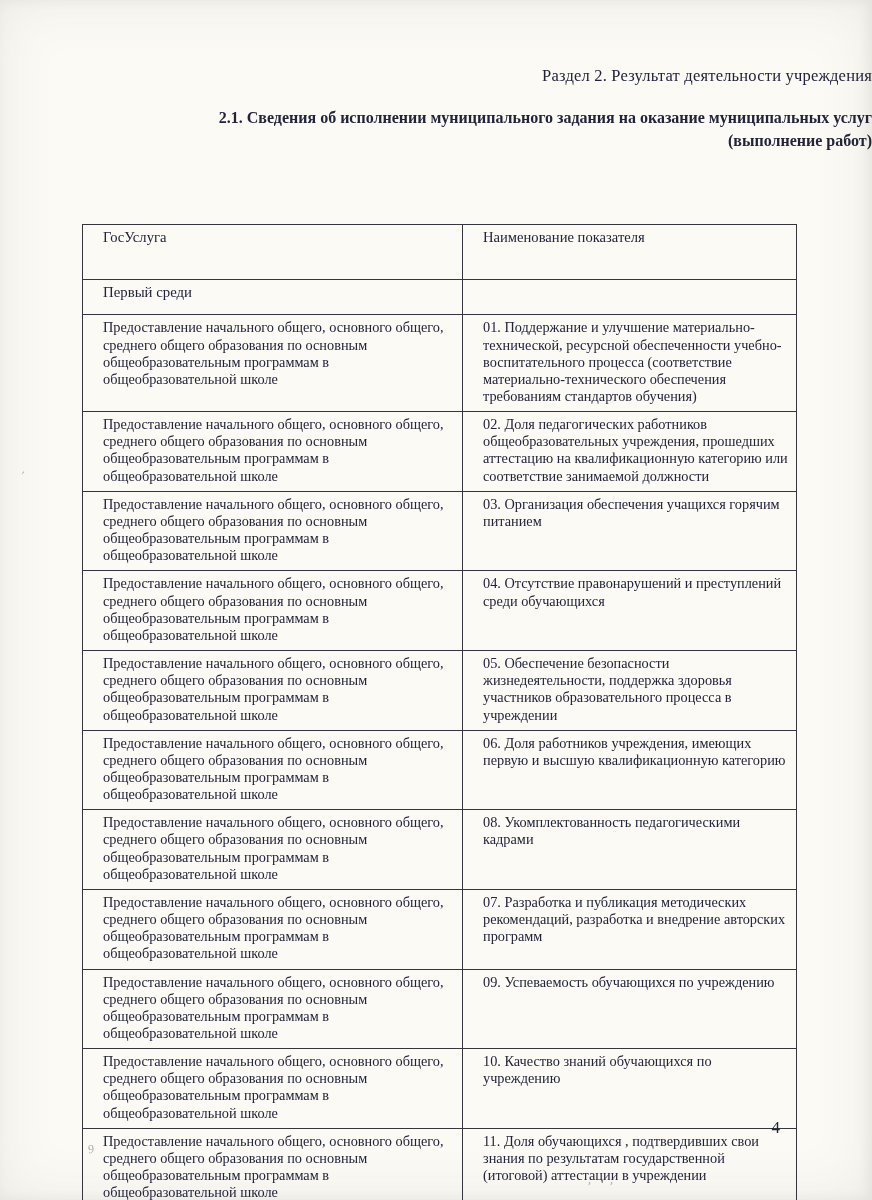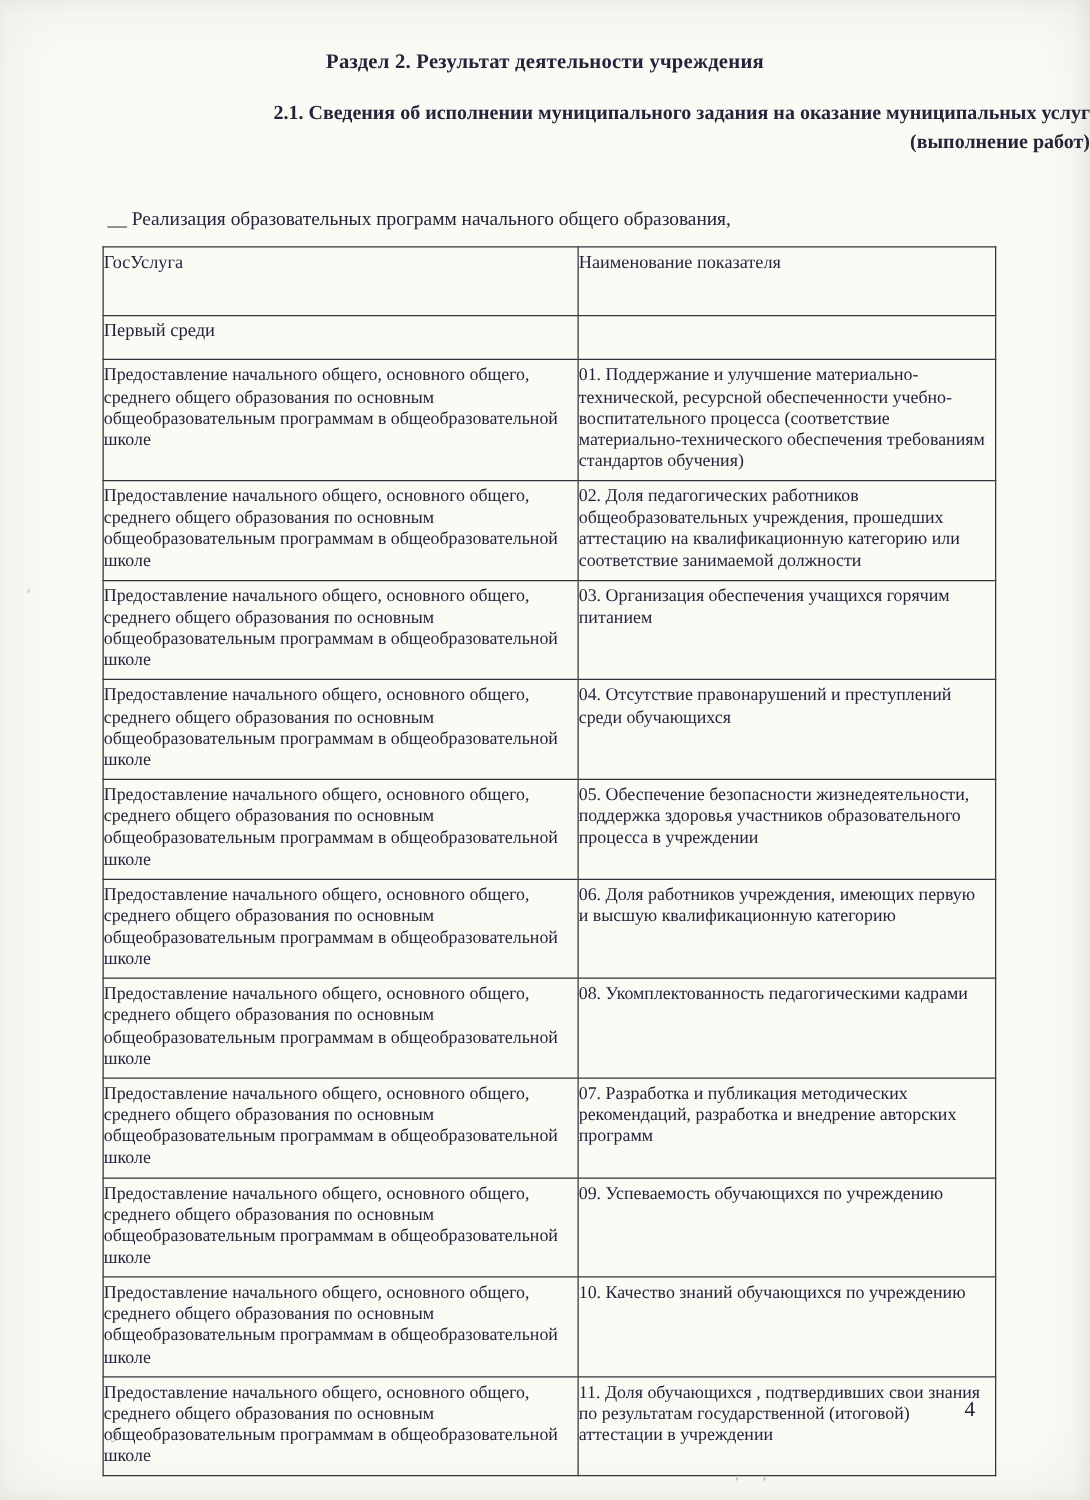--- a/index.html
+++ b/index.html
@@ -13,24 +13,24 @@
     height: 1200px;
     margin: 0 auto;
     background: #fbfaf5;
     box-shadow: inset 0 0 55px rgba(90,88,80,0.10), inset -4px 0 12px rgba(90,88,80,0.08);
     font-family: "Liberation Serif", "DejaVu Serif", serif;
     color: #23243a;
     overflow: hidden;
   }
   .section-title {
     margin: 0;
-    padding-top: 39px;
-    text-align: center;
+    padding-top: 66px;
+    text-align: right;
     font-size: 16.5px;
-    font-weight: bold;
+    font-weight: normal;
     letter-spacing: 0.2px;
   }
   .subsection-title {
     margin: 0;
     padding-top: 20px;
     text-align: right;
     font-size: 16px;
     font-weight: bold;
     line-height: 1.45;
   }
@@ -48,21 +48,21 @@
     font-size: 14.3px;
     line-height: 1.2;
   }
   table.main-table col.c1 { width: 380px; }
   table.main-table col.c2 { width: 334px; }
   table.main-table th,
   table.main-table td {
     border: 1px solid #35353d;
     vertical-align: top;
     text-align: left;
-    padding: 4px 8px 6px 0;
+    padding: 4px 8px 6px 20px;
     font-weight: normal;
   }
   table.main-table th {
     height: 44px;
     font-size: 14.6px;
   }
   td.block-cell {
     font-weight: bold;
     height: 24px;
     font-size: 14.8px;
@@ -88,21 +88,21 @@
 </style>
 </head>
 <body>
 
 <div class="sheet">
 
   <h1 class="section-title">Раздел 2. Результат деятельности учреждения</h1>
 
   <h2 class="subsection-title"><span>2.1. Сведения об исполнении муниципального задания на оказание муниципальных услуг</span><br><span>(выполнение работ)</span></h2>
 
-  <p class="intro"><span>__ Реализация образовательных программ начального общего образования,</span><br></p>
+  <p class="intro"><br></p>
 
   <table class="main-table">
     <colgroup>
         <col class="c1">
         <col class="c2">
       </colgroup>
     <thead>
       <tr>
         <th>ГосУслуга</th>
         <th>Наименование показателя</th>

